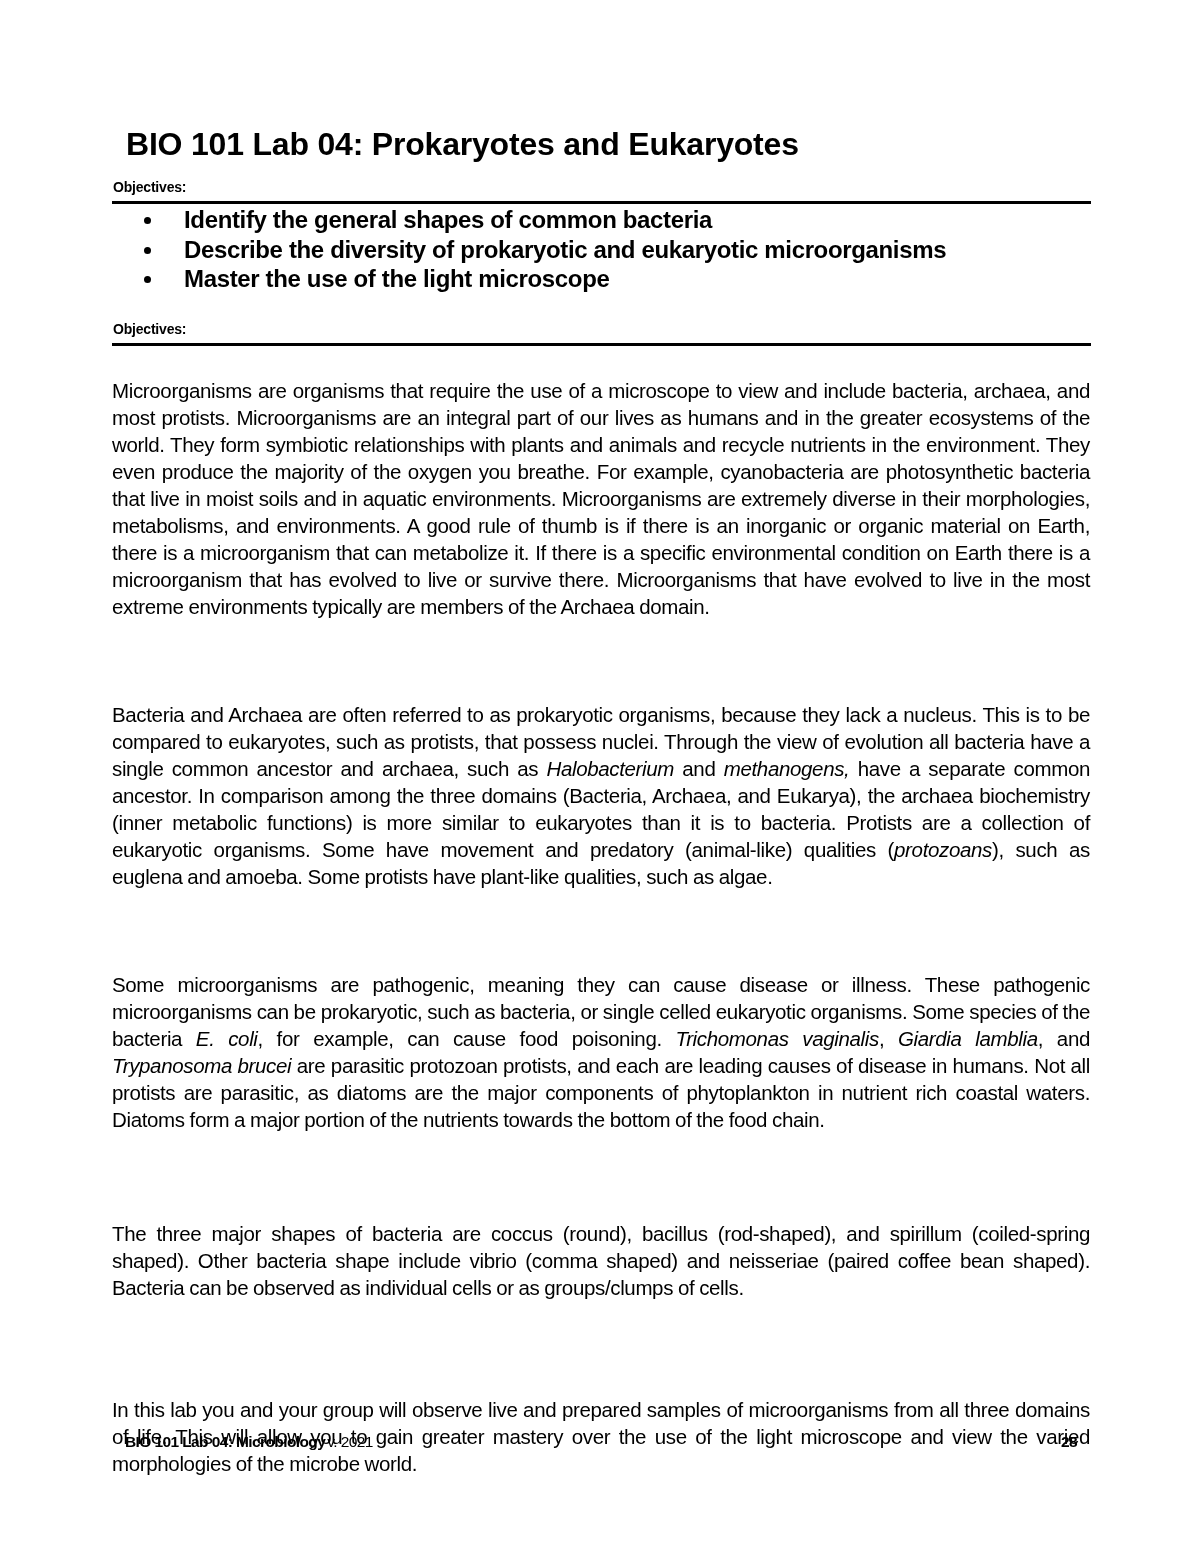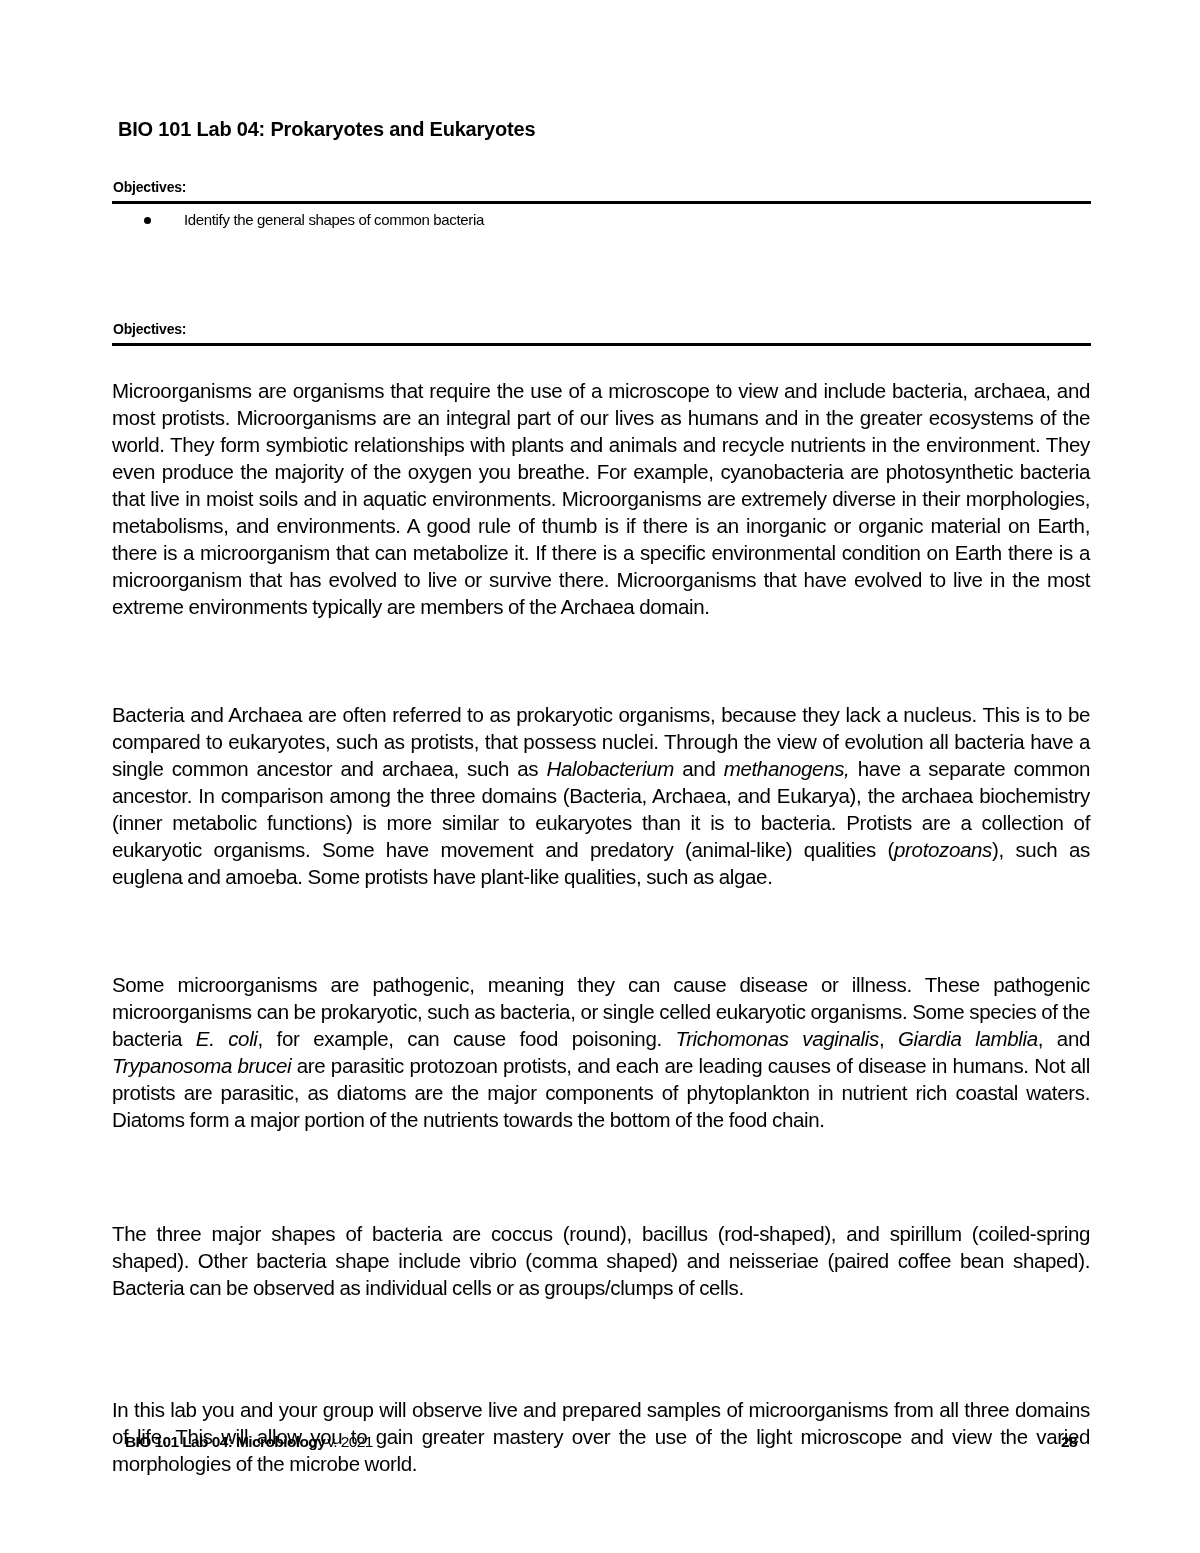--- a/index.html
+++ b/index.html
@@ -18,24 +18,24 @@
     .page {
       position: absolute;
       left: 112px;
       top: 0;
       width: 978px;
     }
     .title {
       position: absolute;
       top: 114px;
       left: 2px;
-      font-size: 20px;
+      font-size: 32px;
       font-weight: bold;
       letter-spacing: -0.2px;
-      margin: 4px;
+      margin: 12px;
       white-space: nowrap;
     }
     .section-head {
       position: absolute;
       left: 0;
       width: 978px;
       font-size: 14px;
       font-weight: bold;
       letter-spacing: -0.2px;
       border-bottom: 3.5px solid #000;
@@ -49,24 +49,25 @@
       position: absolute;
       top: 205px;
       left: 0;
       margin: 0;
       padding: 0;
       list-style: none;
     }
     ul.objectives li {
       position: relative;
       padding-left: 72px;
-      font-size: 15px;
+      font-size: 24px;
       line-height: 29.5px;
       letter-spacing: -0.35px;
       white-space: nowrap;
+      font-weight: bold;
     }
     ul.objectives li .bullet {
       position: absolute;
       left: 32px;
       top: 12px;
       width: 7px;
       height: 7px;
       border-radius: 50%;
       background: #000;
     }
@@ -114,20 +115,22 @@
 </head>
 <body>
 
 <div class="page">
   <h1 class="title">BIO 101 Lab 04: Prokaryotes and Eukaryotes</h1>
 
   <div class="section-head head-objectives">Objectives:</div>
 
   <ul class="objectives">
     <li><span class="bullet"></span><span>Identify the general shapes of common bacteria</span></li>
+    <li><span class="bullet"></span><span>Describe the diversity of prokaryotic and eukaryotic microorganisms</span></li>
+    <li><span class="bullet"></span><span>Master the use of the light microscope</span></li>
   </ul>
 
   <div class="section-head head-background">Objectives:</div>
 
   <p class="para p1"><span>Microorganisms are organisms that require the use of a microscope to view and include bacteria, archaea, and most protists. Microorganisms are an integral part of our lives as humans and in the greater ecosystems of the world. They form symbiotic relationships with plants and animals and recycle nutrients in the environment. They even produce the majority of the oxygen you breathe. For example, cyanobacteria are photosynthetic bacteria that live in moist soils and in aquatic environments. Microorganisms are extremely diverse in their morphologies, metabolisms, and environments. A good rule of thumb is if there is an inorganic or organic material on Earth, there is a microorganism that can metabolize it. If there is a specific environmental condition on Earth there is a microorganism that has evolved to live or survive there. Microorganisms that have evolved to live in the most extreme environments typically are members of the Archaea domain.</span></p>
   <p class="para p2"><span>Bacteria and Archaea are often referred to as prokaryotic organisms, because they lack a nucleus. This is to be compared to eukaryotes, such as protists, that possess nuclei. Through the view of evolution all bacteria have a single common ancestor and archaea, such as </span><i>Halobacterium</i><span> and </span><i>methanogens,</i><span> have a separate common ancestor. In comparison among the three domains (Bacteria, Archaea, and Eukarya), the archaea biochemistry (inner metabolic functions) is more similar to eukaryotes than it is to bacteria. Protists are a collection of eukaryotic organisms. Some have movement and predatory (animal-like) qualities (</span><i>protozoans</i><span>), such as euglena and amoeba. Some protists have plant-like qualities, such as algae.</span></p>
   <p class="para p3"><span>Some microorganisms are pathogenic, meaning they can cause disease or illness. These pathogenic microorganisms can be prokaryotic, such as bacteria, or single celled eukaryotic organisms. Some species of the bacteria </span><i>E. coli</i><span>, for example, can cause food poisoning. </span><i>Trichomonas vaginalis</i><span>, </span><i>Giardia lamblia</i><span>, and </span><i>Trypanosoma brucei</i><span> are parasitic protozoan protists, and each are leading causes of disease in humans. Not all protists are parasitic, as diatoms are the major components of phytoplankton in nutrient rich coastal waters. Diatoms form a major portion of the nutrients towards the bottom of the food chain.</span></p>
   <p class="para p4"><span>The three major shapes of bacteria are coccus (round), bacillus (rod-shaped), and spirillum (coiled-spring shaped). Other bacteria shape include vibrio (comma shaped) and neisseriae (paired coffee bean shaped). Bacteria can be observed as individual cells or as groups/clumps of cells.</span></p>
   <p class="para p5"><span>In this lab you and your group will observe live and prepared samples of microorganisms from all three domains of life. This will allow you to gain greater mastery over the use of the light microscope and view the varied morphologies of the microbe world.</span></p>
 </div>

